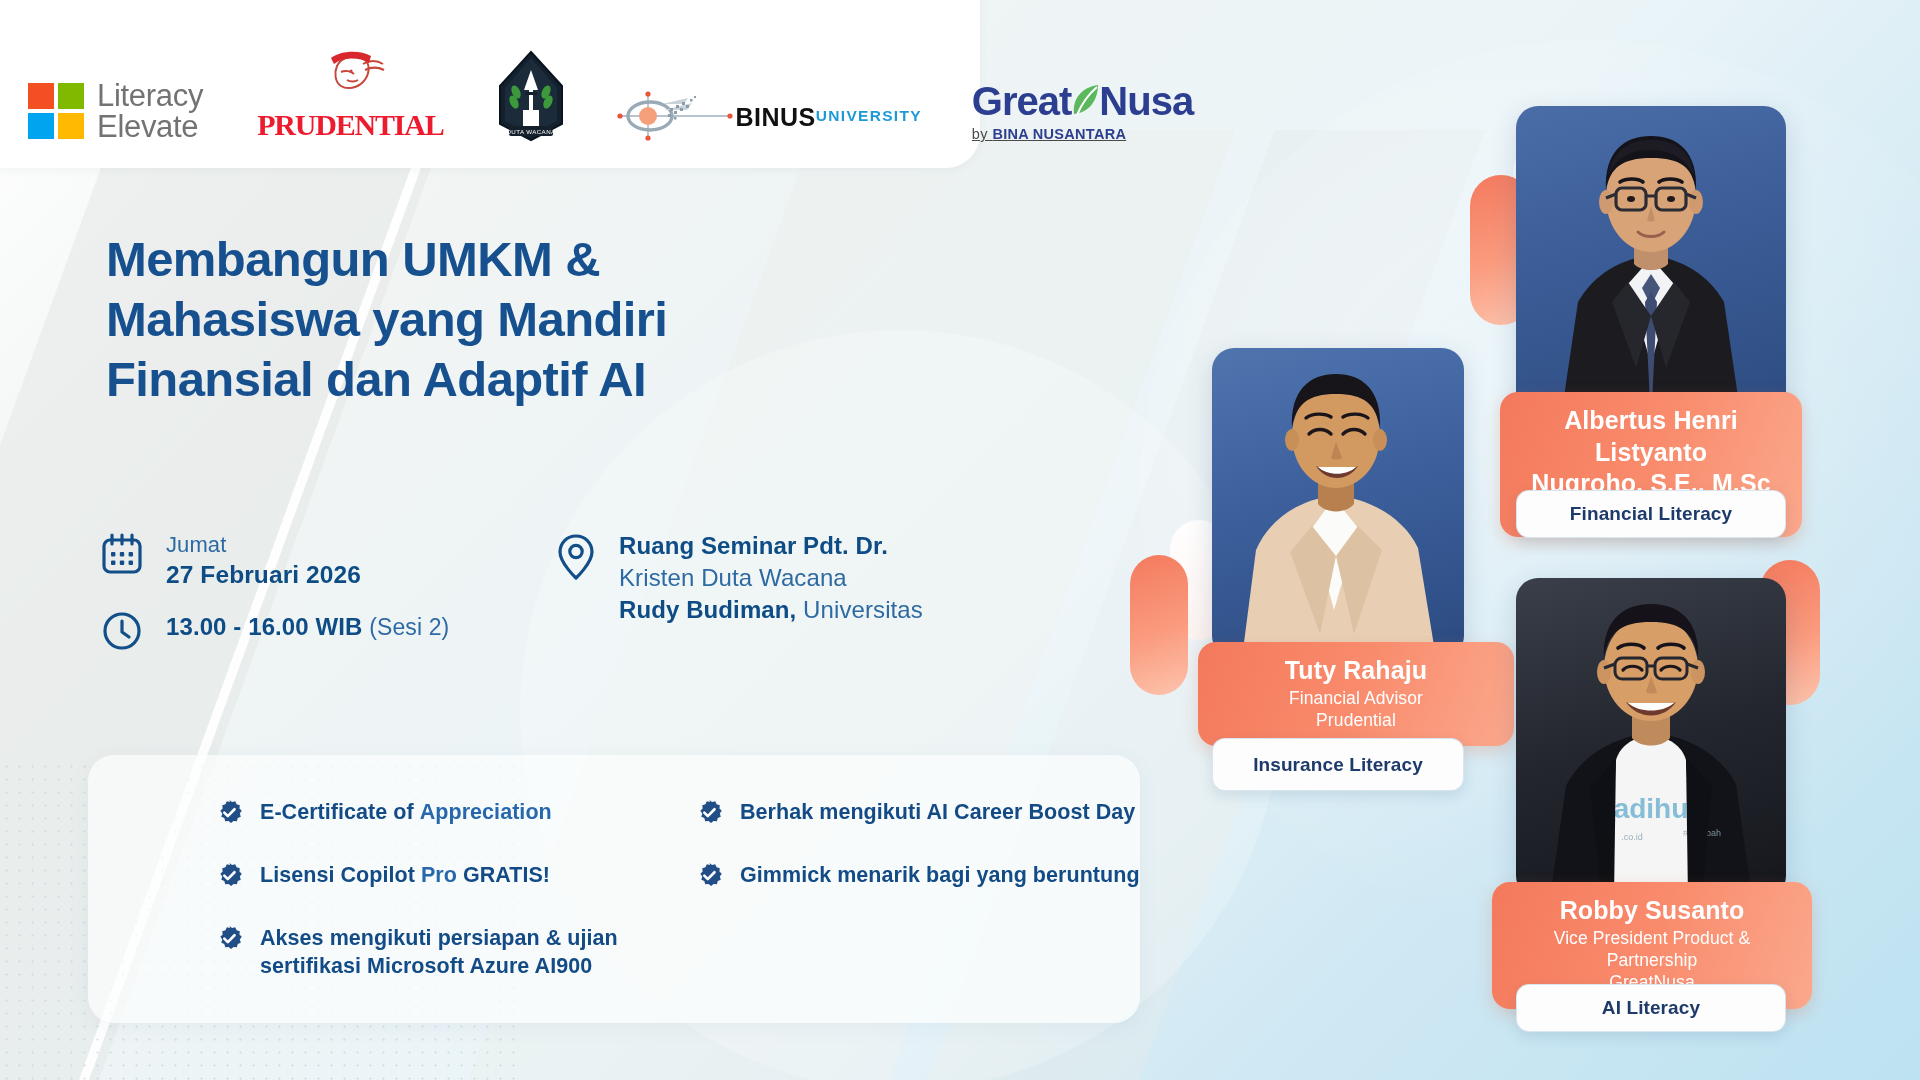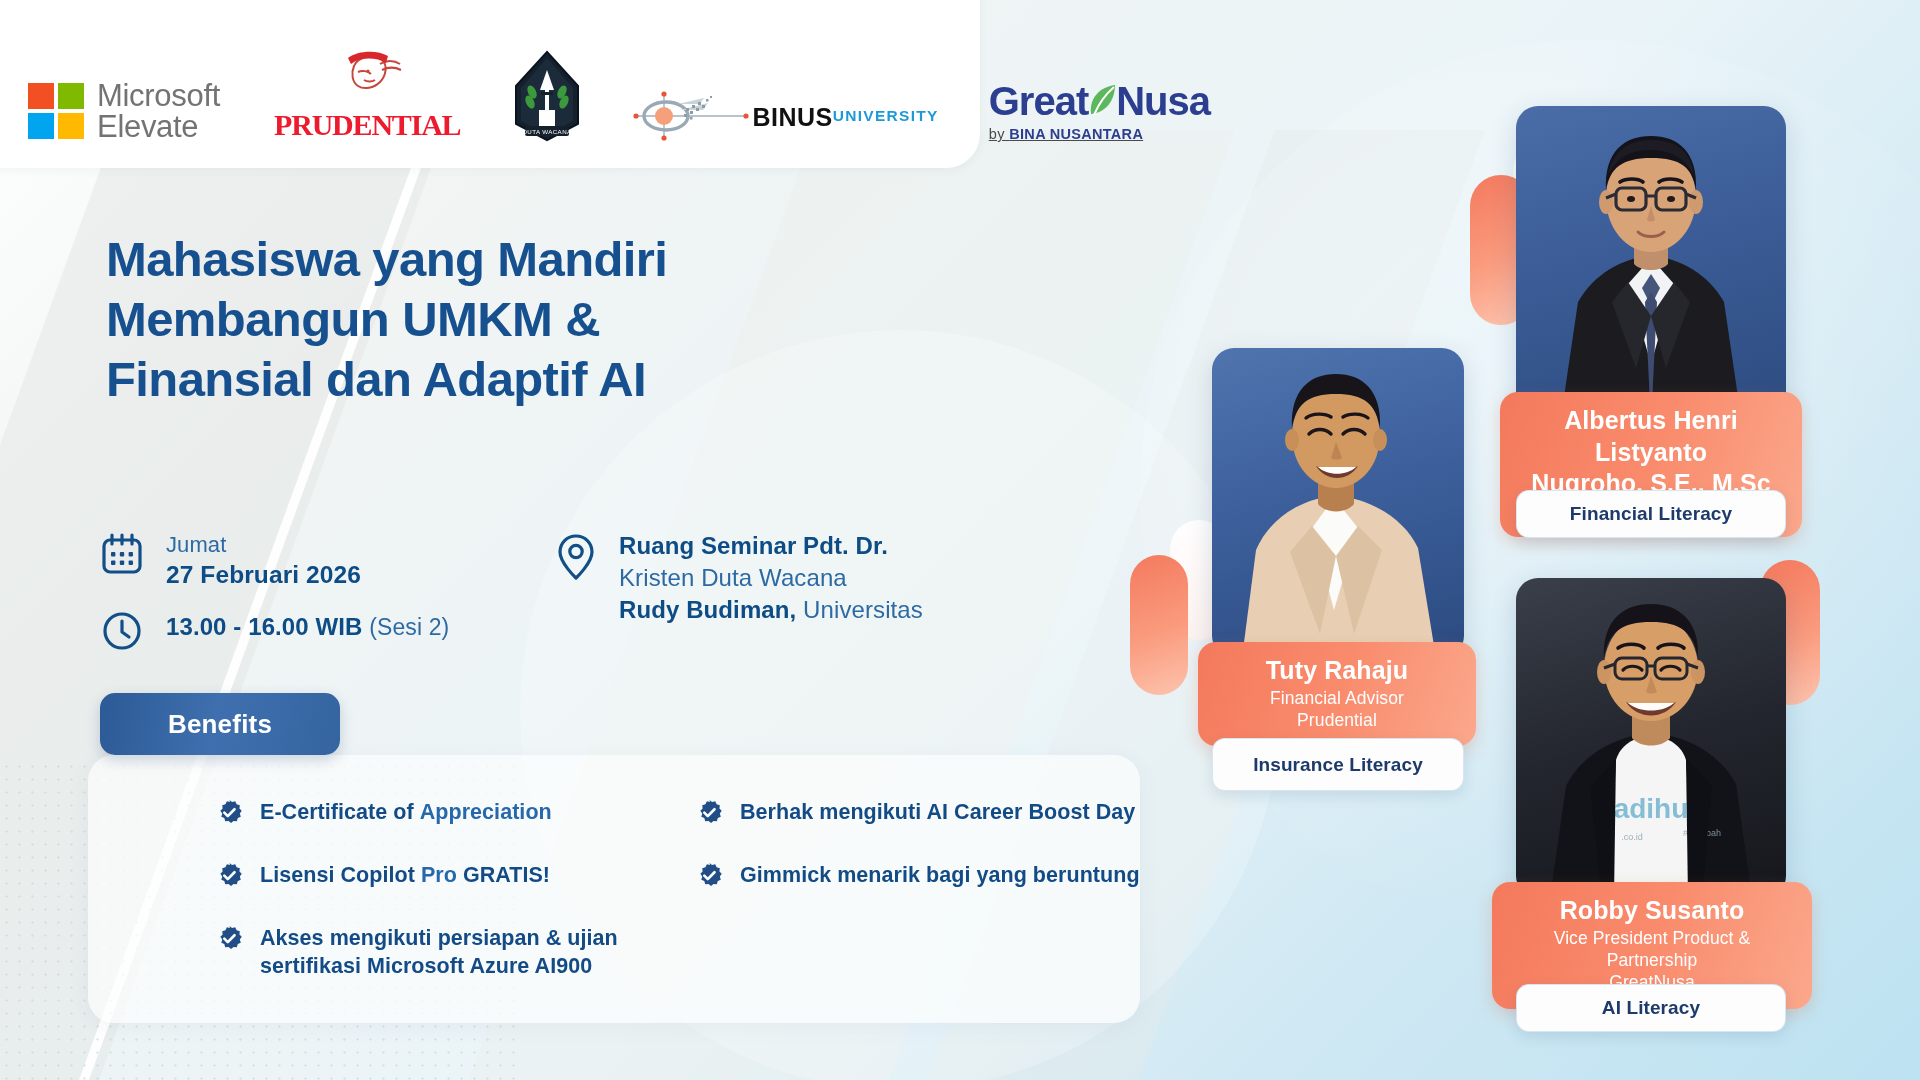--- a/index.html
+++ b/index.html
@@ -184,21 +184,21 @@
     border:1px solid rgba(195,215,230,.6);
     z-index:4;
   }
 
   
   #sp-albertus .photo     { position:absolute; left:1516px; top:106px;  width:270px; height:318px; }
   #sp-albertus .nameplate { left:1500px; top:392px; width:302px; }
   #sp-albertus .topicbadge{ left:1516px; top:490px; width:270px; height:48px; }
 
   #sp-tuty .photo         { position:absolute; left:1212px; top:348px;  width:252px; height:310px; }
-  #sp-tuty .nameplate     { left:1198px; top:642px; width:278px; }
+  #sp-tuty .nameplate     { left:1198px; top:642px; width:316px; }
   #sp-tuty .topicbadge    { left:1212px; top:738px; width:252px; height:53px; }
 
   #sp-robby .photo        { position:absolute; left:1516px; top:578px;  width:270px; height:320px; }
   #sp-robby .nameplate    { left:1492px; top:882px; width:320px; }
   #sp-robby .topicbadge   { left:1516px; top:984px; width:270px; height:48px; }
 </style>
 </head>
 <body>
 
 <div id="poster">
@@ -214,21 +214,21 @@
   <div id="logo-bar">
 
     <div class="logo ms-logo">
       <div class="ms-grid">
         <i></i>
           <i></i>
           <i></i>
           <i></i>
       </div>
       <div class="ms-words">
-        <span>Microsoft</span>
+        <span>Literacy</span>
         <span>Elevate</span>
       </div>
     </div>
 
     <div class="logo pru">
       <svg width="86" height="62" viewBox="0 0 86 62">
         <g fill="none" stroke="#C8463A" stroke-width="2">
           <path d="M30 20 C34 10 50 8 58 14 C64 19 62 30 56 36 C50 42 40 44 34 40 C28 36 27 27 30 20Z"></path>
           <path d="M34 26 C38 24 44 25 47 28"></path>
           <path d="M40 34 C43 36 48 36 51 34"></path>
@@ -294,22 +294,22 @@
     <div class="logo gn">
       <div class="gn-top"><span>Great</span><svg width="34" height="40" viewBox="0 0 34 40" style="vertical-align:-6px;margin:0 -3px;">
           <path d="M6 33 C4 18 14 6 30 4 C30 20 20 32 6 33 Z" fill="#5CB85C"></path>
           <path d="M9 34 C14 22 22 12 29 6" stroke="#ffffff" stroke-width="2" fill="none"></path>
         </svg><span class="nusa">Nusa</span></div>
       <div class="gn-sub"><span>by </span><b>BINA NUSANTARA</b></div>
     </div>
   </div>
 
   <div id="headline">
+    <span class="l">Membangun UMKM &amp;</span>
     <span class="l">Mahasiswa yang Mandiri</span>
-    <span class="l">Membangun UMKM &amp;</span>
     <span class="l">Finansial dan Adaptif AI</span>
   </div>
 
   <div class="meta-row" id="meta-date">
     <span class="meta-icon">
       <svg width="44" height="44" viewBox="0 0 44 44">
         <rect x="4" y="8" width="36" height="32" rx="6" fill="none" stroke="#124E87" stroke-width="3.2"></rect>
         <line x1="12" y1="3" x2="12" y2="12" stroke="#124E87" stroke-width="3.2" stroke-linecap="round"></line>
         <line x1="22" y1="3" x2="22" y2="12" stroke="#124E87" stroke-width="3.2" stroke-linecap="round"></line>
         <line x1="32" y1="3" x2="32" y2="12" stroke="#124E87" stroke-width="3.2" stroke-linecap="round"></line>
@@ -350,23 +350,20 @@
       </svg>
     </span>
     <span class="meta-text">
       <span class="line" style="display:block"><b>Ruang Seminar Pdt. Dr.</b></span>
       <span class="line" style="display:block"><span class="norm">Kristen Duta Wacana</span></span>
       <span class="line" style="display:block"><b>Rudy Budiman,</b><span class="norm"> Universitas</span></span>
     </span>
   </div>
 
   <div id="benefits-card"></div>
-  <div id="benefits-badge">
-    <span>Benefits</span>
-  </div>
 
   <div id="benefits-list">
     <div class="bcol left">
       <div class="bitem">
         <span class="check">
           <svg width="27" height="27" viewBox="0 0 28 28">
             <path d="M14 1 l2.6 2.2 3.3-.9 1.5 3.1 3.3 1 -.4 3.4 2.4 2.4 -2 2.8 1 3.3 -3.1 1.5 -1 3.3 -3.4-.3 -2.6 2.2 -2.6-2.2 -3.4.3 -1-3.3 -3.1-1.5 1-3.3 -2-2.8 2.4-2.4 -.4-3.4 3.3-1 1.5-3.1 3.3.9Z" fill="#214E86"></path>
             <path d="M8.6 14.2 l3.6 3.6 7-7.2" fill="none" stroke="#fff" stroke-width="2.7" stroke-linecap="round" stroke-linejoin="round"></path>
           </svg>
         </span>

